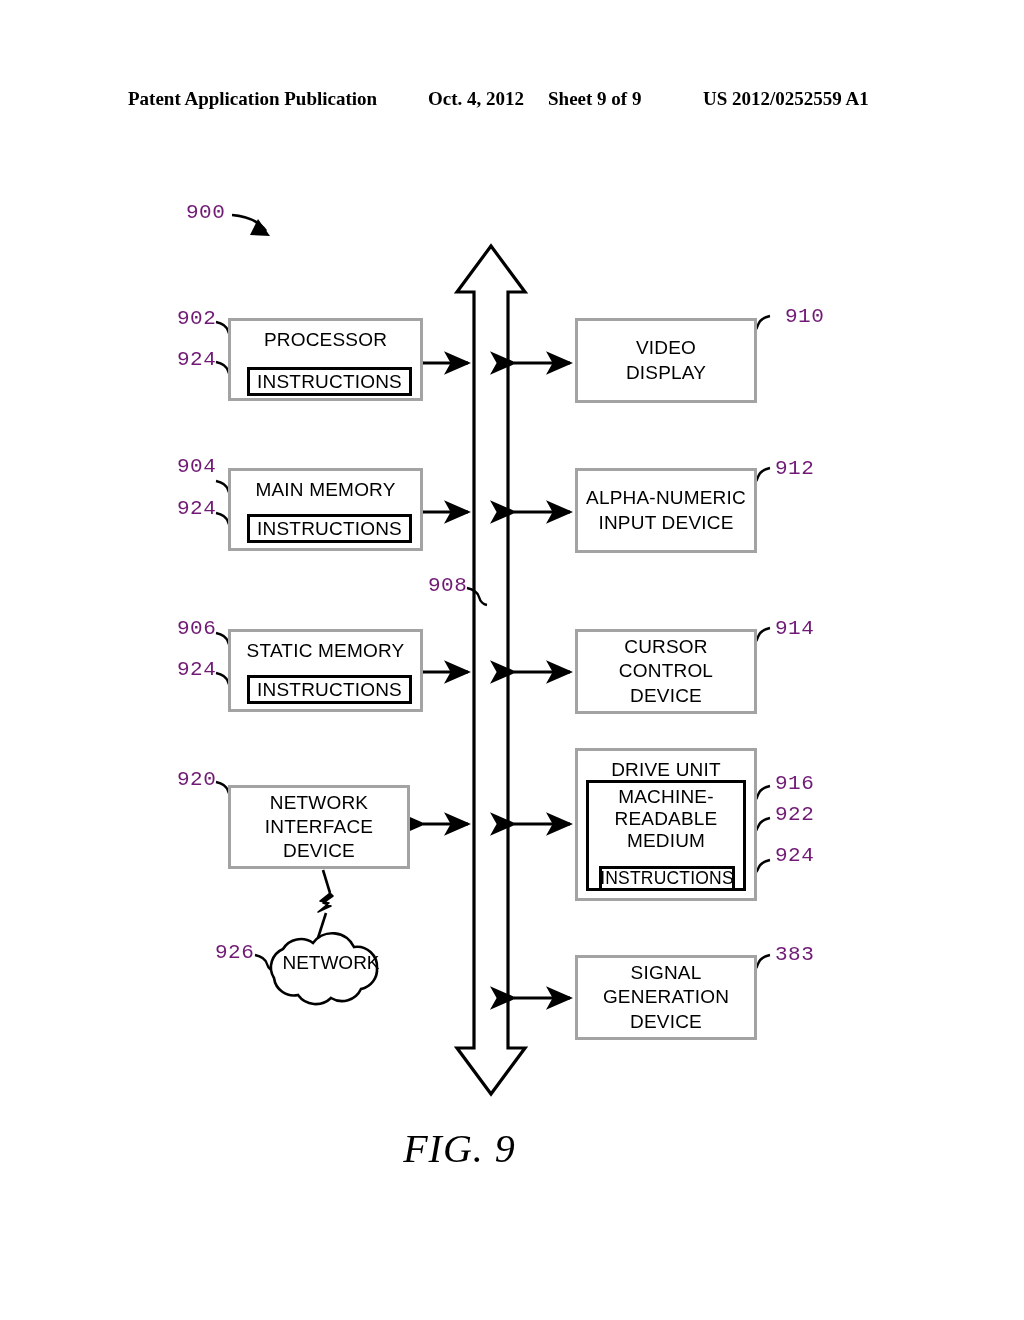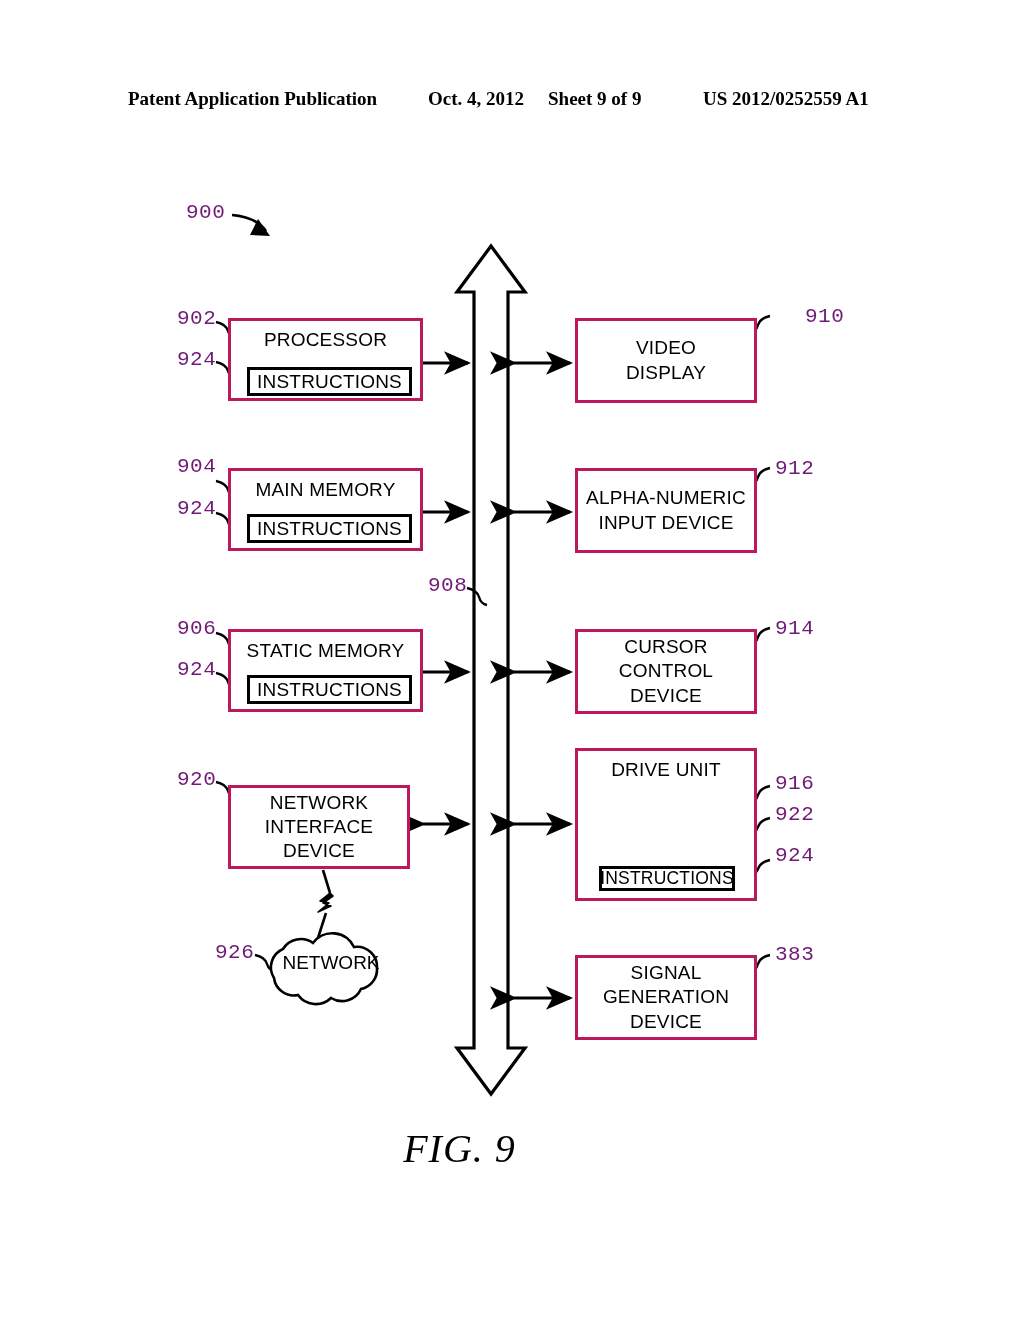--- a/index.html
+++ b/index.html
@@ -55,21 +55,21 @@
     left: 0;
     top: 0;
     width: 1024px;
     height: 1320px;
   }
 
   
   .box {
     position: absolute;
     box-sizing: border-box;
-    border: 3px solid #be185d;
+    border: 3px solid #a3a3a3;
     background: #ffffff;
     display: flex;
     flex-direction: column;
     align-items: center;
     justify-content: center;
     color: #000;
     font-size: 19px;
     line-height: 1.28;
     text-align: center;
     letter-spacing: 0.2px;
@@ -245,39 +245,44 @@
   </div>
   <div class="ref" style="left:177px; top:768px;">920</div>
 
   <div class="cloud-label" style="left:277px; top:952px; width:108px; text-align:center;">NETWORK</div>
   <div class="ref" style="left:215px; top:941px;">926</div>
 
   <div class="box" style="left:575px; top:318px; width:182px; height:85px;">
     <div>VIDEO</div>
     <div>DISPLAY</div>
   </div>
-  <div class="ref" style="left:805px; top:305px;">910</div>
+  <div class="ref" style="left:785px; top:305px;">910</div>
 
   <div class="box" style="left:575px; top:468px; width:182px; height:85px;">
     <div>ALPHA-NUMERIC</div>
     <div>INPUT DEVICE</div>
   </div>
   <div class="ref" style="left:775px; top:457px;">912</div>
 
   <div class="box" style="left:575px; top:629px; width:182px; height:85px;">
     <div>CURSOR</div>
     <div>CONTROL</div>
     <div>DEVICE</div>
   </div>
   <div class="ref" style="left:775px; top:617px;">914</div>
 
   <div class="box has-inner" style="left:575px; top:748px; width:182px; height:153px;">
     <div class="title">DRIVE UNIT</div>
   </div>
 
+  <div class="inner-box" style="left:586px; top:780px; width:160px; height:111px; flex-direction:column; padding-top:3px; justify-content:flex-start;">
+    <div>MACHINE-</div>
+    <div>READABLE</div>
+    <div>MEDIUM</div>
+  </div>
 
   <div class="inner-box" style="left:599px; top:866px; width:136px; height:25px; font-size:17.5px;">
     <span>INSTRUCTIONS</span>
   </div>
   <div class="ref" style="left:775px; top:772px;">916</div>
   <div class="ref" style="left:775px; top:803px;">922</div>
   <div class="ref" style="left:775px; top:844px;">924</div>
 
   <div class="box" style="left:575px; top:955px; width:182px; height:85px;">
     <div>SIGNAL</div>

